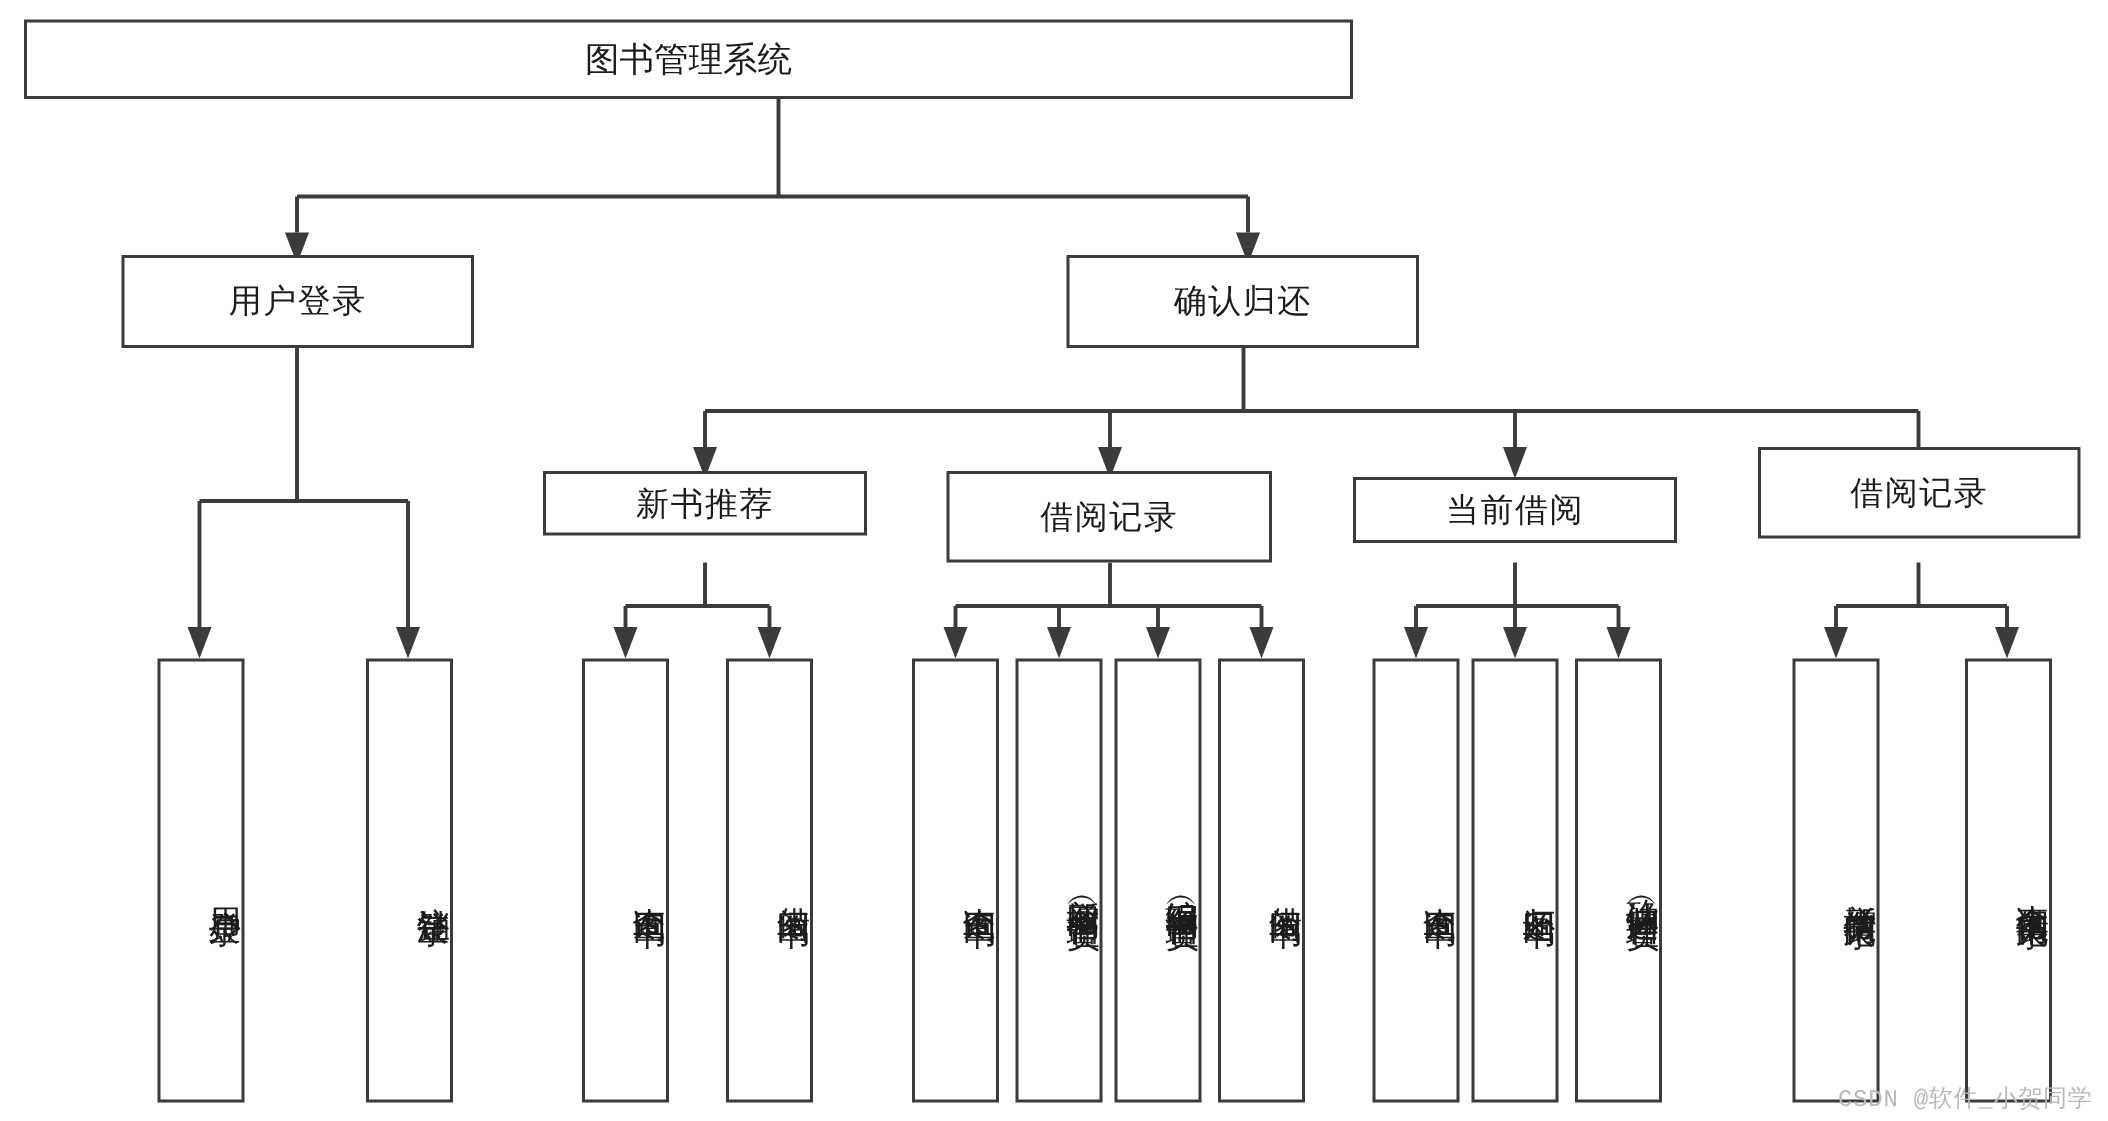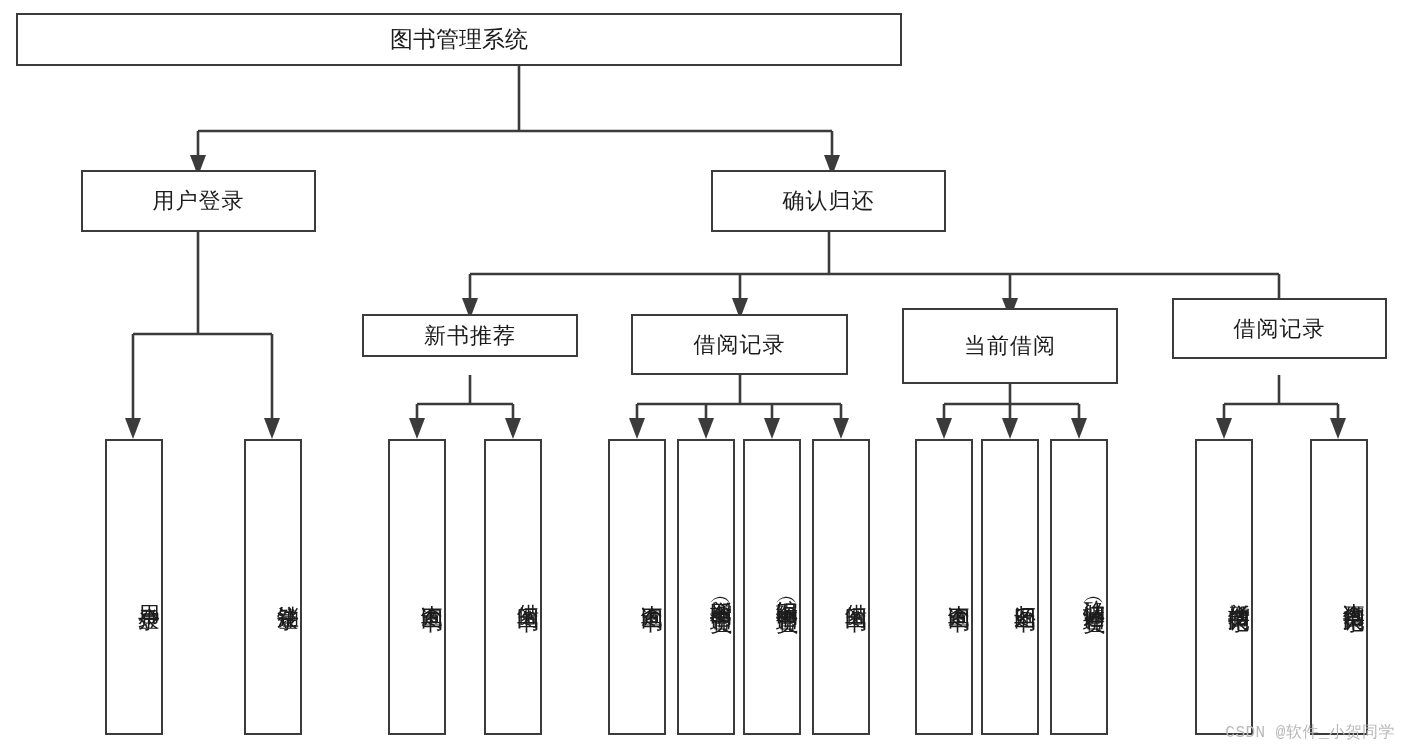--- a/index.html
+++ b/index.html
@@ -131,21 +131,21 @@
   <div class="node horiz" style="left:711px;top:170px;width:235px;height:62px;">
     <span>确认归还</span>
   </div>
 
   <div class="node horiz" style="left:362px;top:314px;width:216px;height:43px;">
     <span>新书推荐</span>
   </div>
   <div class="node horiz" style="left:631px;top:314px;width:217px;height:61px;">
     <span>借阅记录</span>
   </div>
-  <div class="node horiz" style="left:902px;top:308px;width:216px;height:76px;">
+  <div class="node horiz" style="left:902px;top:318px;width:216px;height:44px;">
     <span>当前借阅</span>
   </div>
   <div class="node horiz" style="left:1172px;top:298px;width:215px;height:61px;">
     <span>借阅记录</span>
   </div>
 
   <div class="node vert" style="left:105px;top:439px;width:58px;height:296px;">
     <span>用户登录</span>
   </div>
   <div class="node vert" style="left:244px;top:439px;width:58px;height:296px;">

